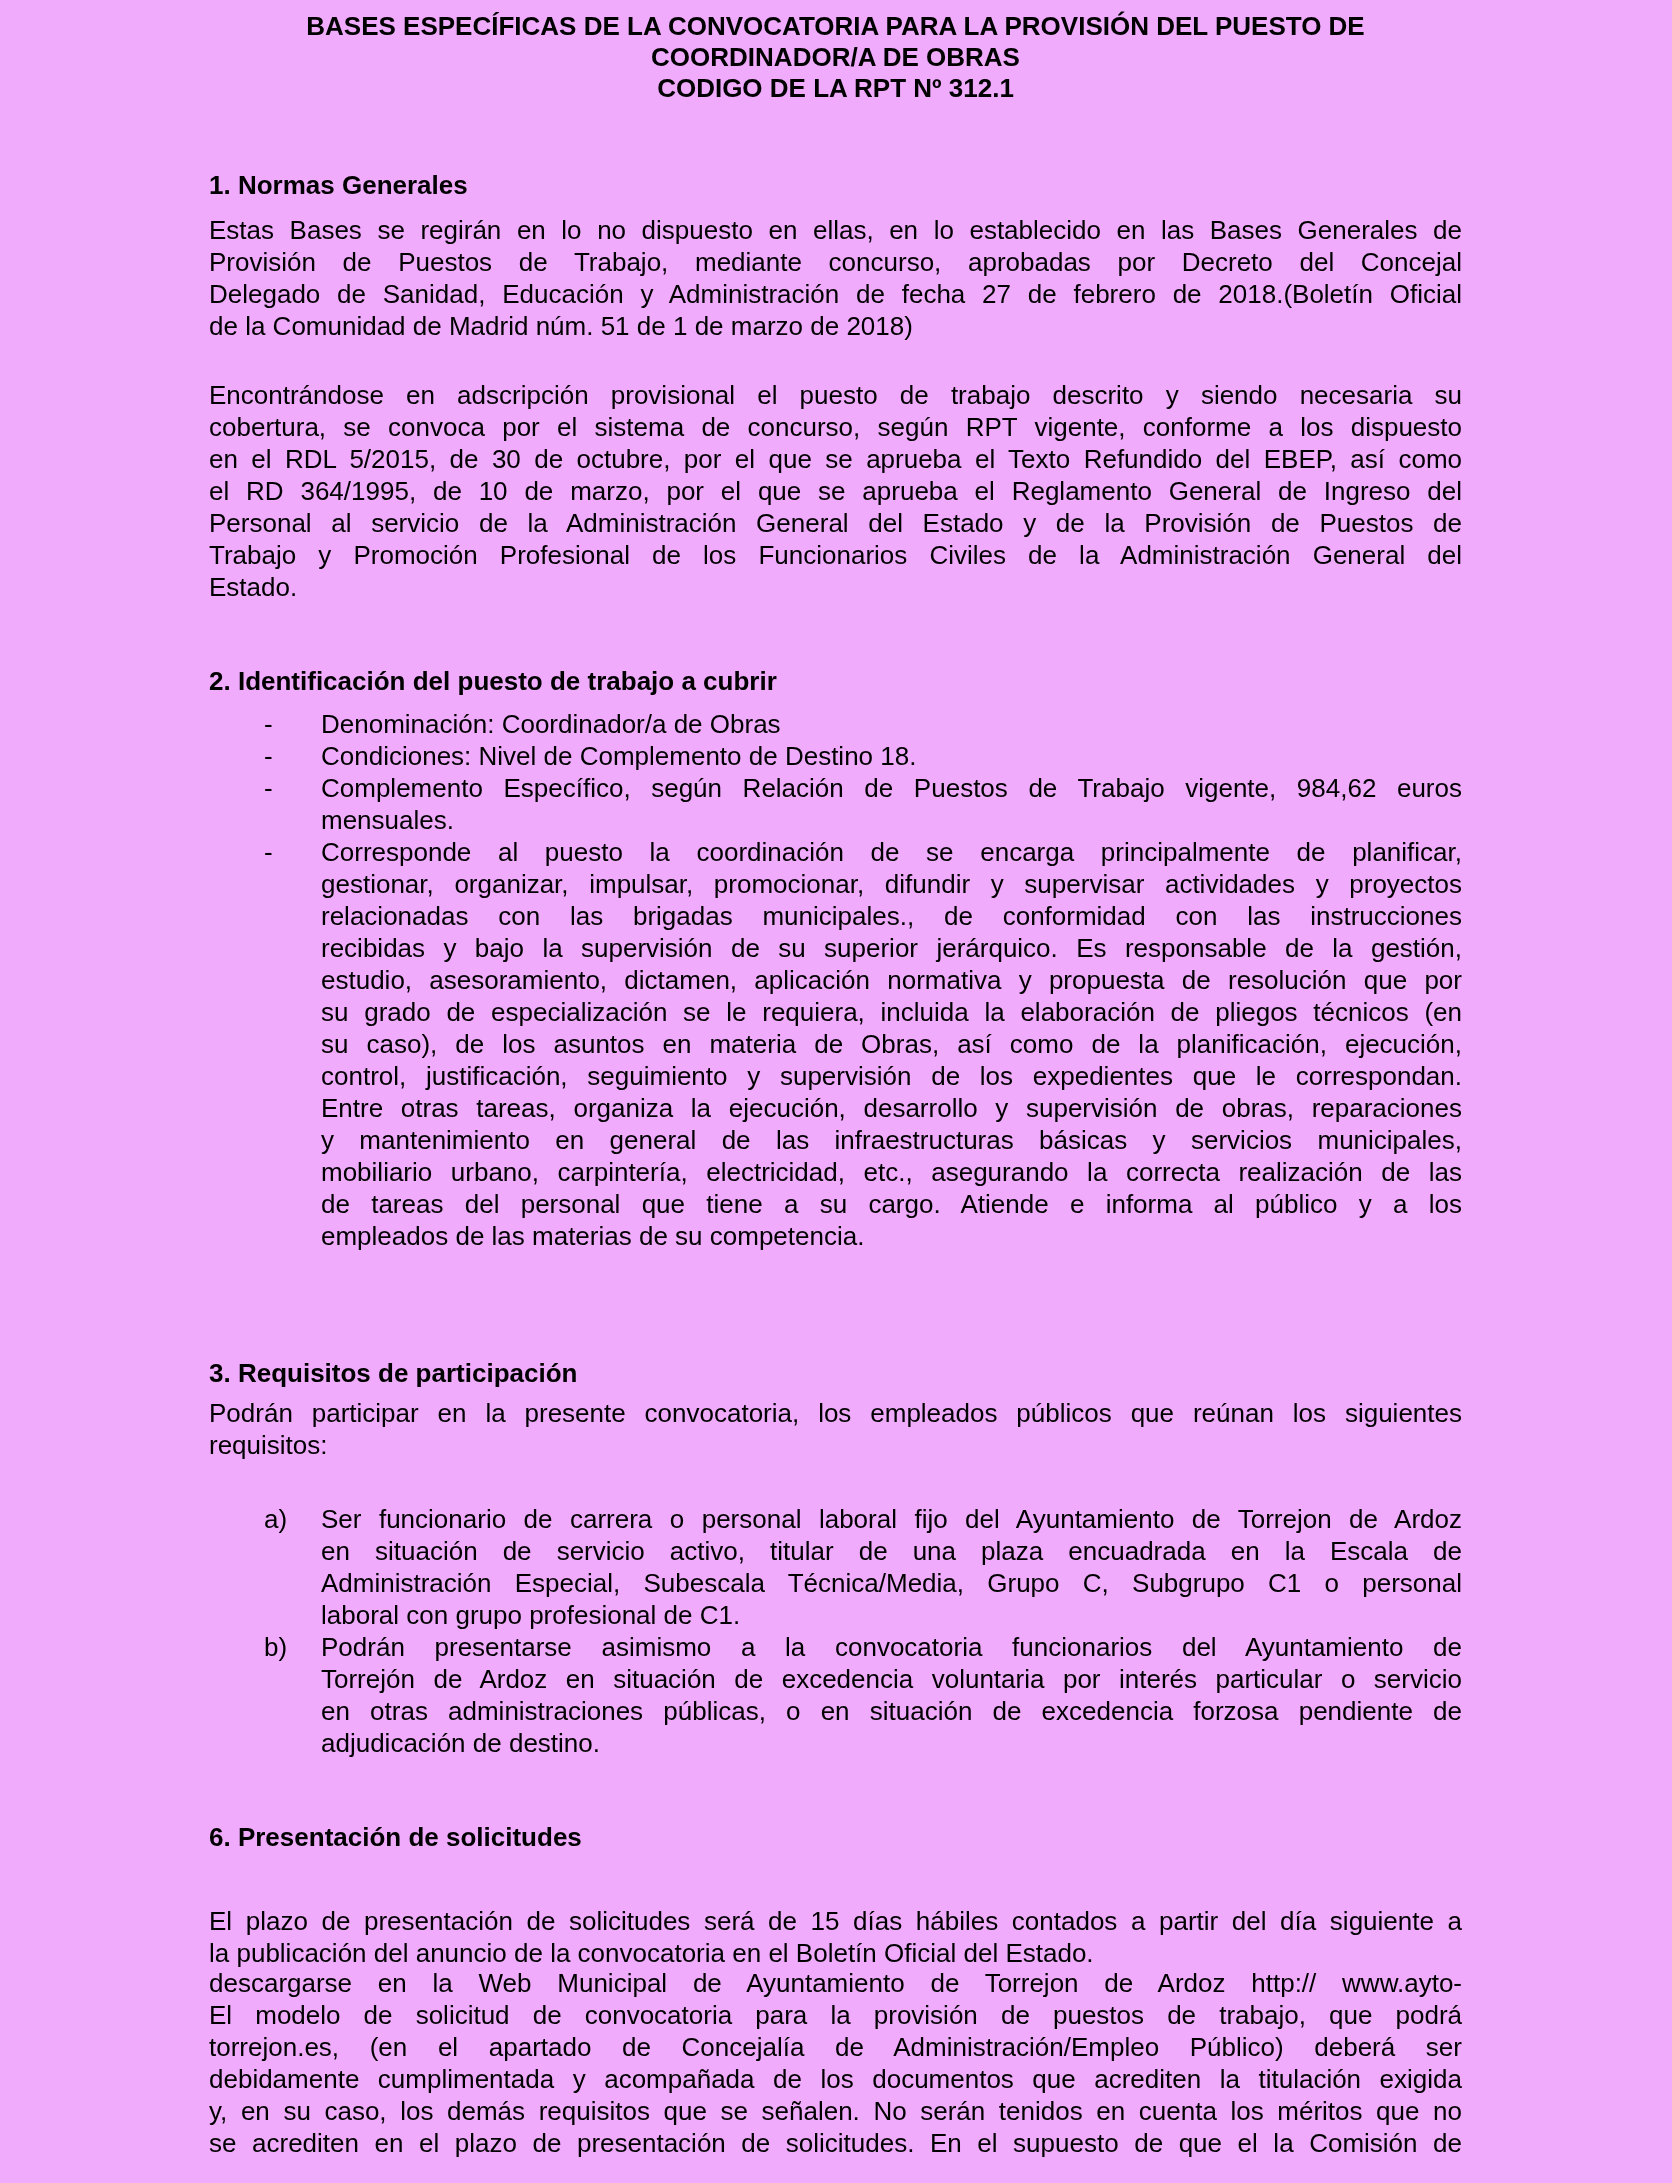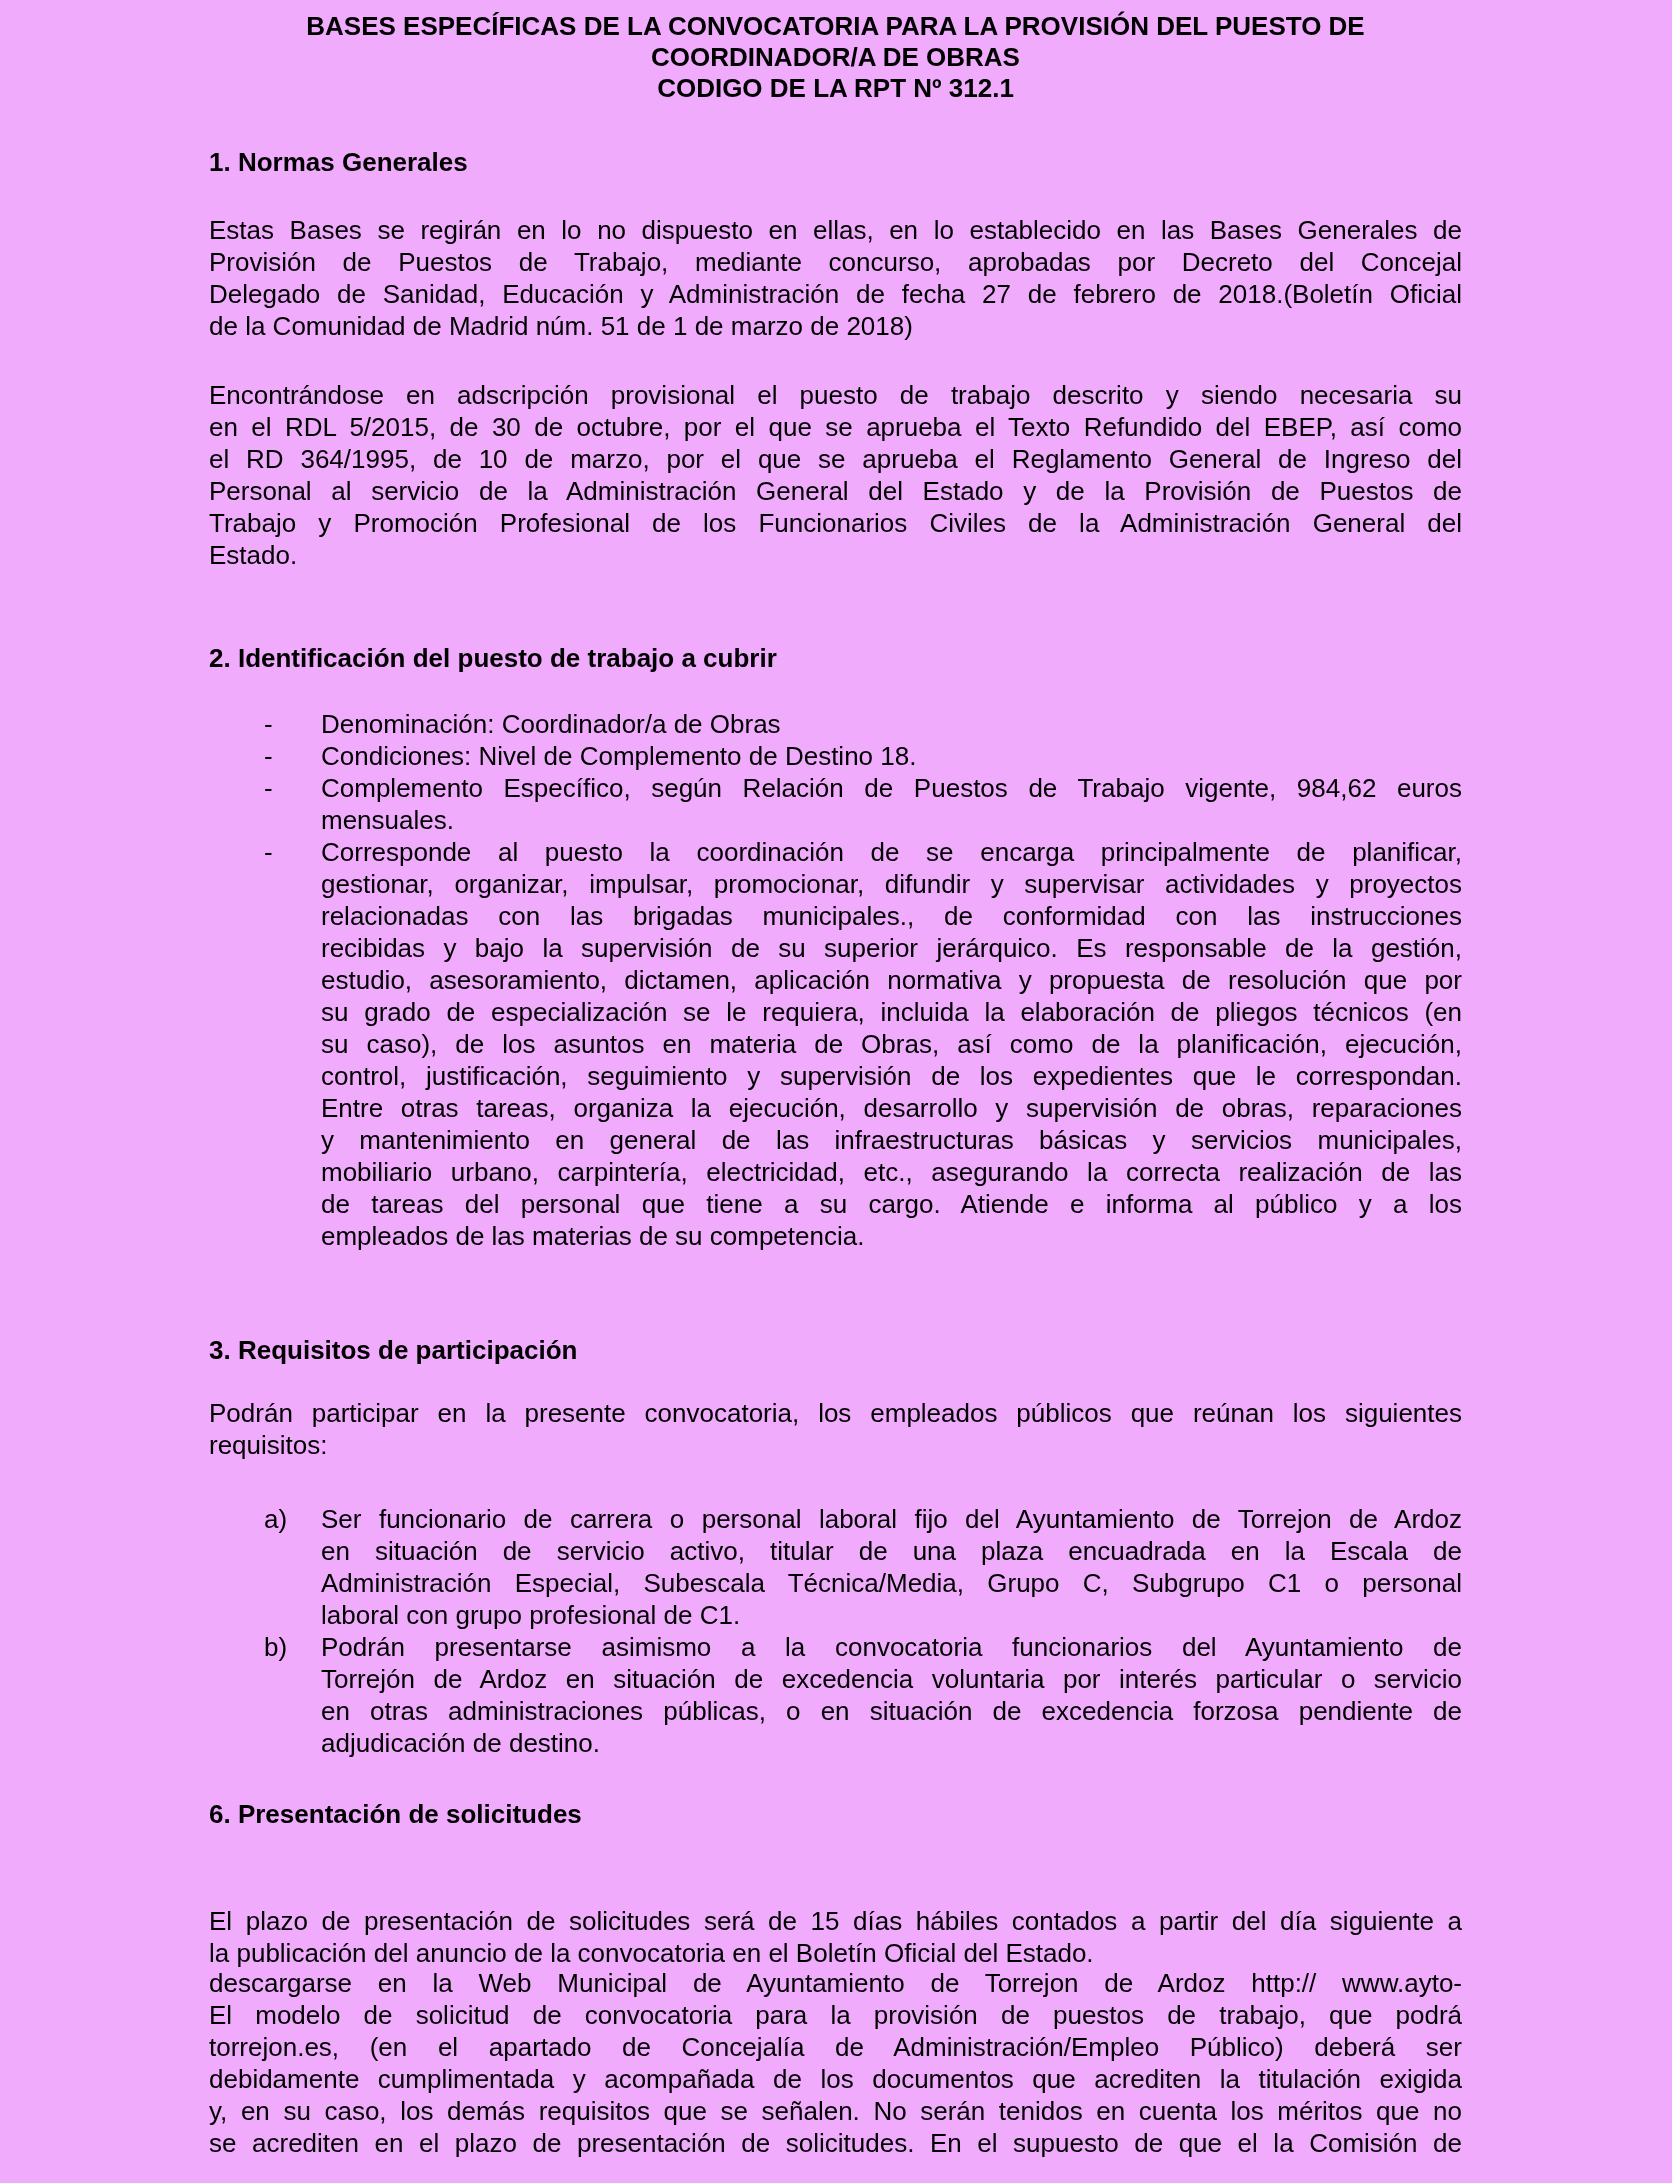--- a/index.html
+++ b/index.html
@@ -3,21 +3,21 @@
 <meta charset="utf-8">
 <style>
   html, body { margin: 0; padding: 0; background: #ffffff; }
   body { width: 1672px; height: 2183px; position: relative; overflow: hidden; color: #000000;
          font-family: "Liberation Sans", "DejaVu Sans", sans-serif; }
   .page { position: absolute; left: 0; top: 0; width: 1672px; height: 2183px; background: #f0abfc; }
   .title { position: absolute; left: 209px; width: 1253px; text-align: center; font-weight: bold;
            font-size: 26px; line-height: 31px; }
   .title div { height: 31px; white-space: nowrap; }
   .heading { position: absolute; left: 209px; font-weight: bold; font-size: 26px; line-height: 32px;
-             white-space: nowrap; }
+             white-space: nowrap; margin-top: 23px; }
   .para { position: absolute; left: 209px; width: 1253px; font-size: 26px; line-height: 32px; }
   .line { height: 32px; white-space: nowrap; text-align: justify; text-align-last: justify; overflow: visible; }
   .line.last { text-align-last: left; }
   .list { position: absolute; left: 209px; width: 1253px; font-size: 26px; line-height: 32px; }
   .item { position: relative; }
   .marker { position: absolute; left: 55px; top: 0; height: 32px; white-space: nowrap; }
   .item-body { margin-left: 112px; width: 1141px; }
 </style>
 </head>
 <body>
@@ -34,20 +34,21 @@
 
   <div class="para" style="top:214px;">
     <div class="line">Estas Bases se regirán en lo no dispuesto en ellas, en lo establecido en las Bases Generales de</div>
     <div class="line">Provisión de Puestos de Trabajo, mediante concurso, aprobadas por Decreto del Concejal</div>
     <div class="line">Delegado de Sanidad, Educación y Administración  de fecha 27  de febrero de 2018.(Boletín Oficial</div>
     <div class="line last">de la Comunidad de Madrid núm. 51 de 1 de marzo de 2018)</div>
   </div>
 
   <div class="para" style="top:379px;">
     <div class="line">Encontrándose en adscripción provisional el puesto de trabajo descrito y siendo necesaria su</div>
+    <div class="line">cobertura, se convoca por el sistema de concurso, según RPT vigente, conforme a los dispuesto</div>
     <div class="line">en el RDL 5/2015, de 30 de octubre, por el que se aprueba el Texto Refundido del EBEP, así como</div>
     <div class="line">el RD 364/1995, de 10 de marzo, por el que se aprueba el Reglamento General de Ingreso del</div>
     <div class="line">Personal al servicio de la Administración General del Estado y de la Provisión de Puestos de</div>
     <div class="line">Trabajo y Promoción Profesional de los  Funcionarios Civiles de la Administración General del</div>
     <div class="line last">Estado.</div>
   </div>
 
   <div class="heading" style="top:642px;">2. Identificación del puesto de trabajo a cubrir</div>
 
   <div class="list" style="top:708px;">

